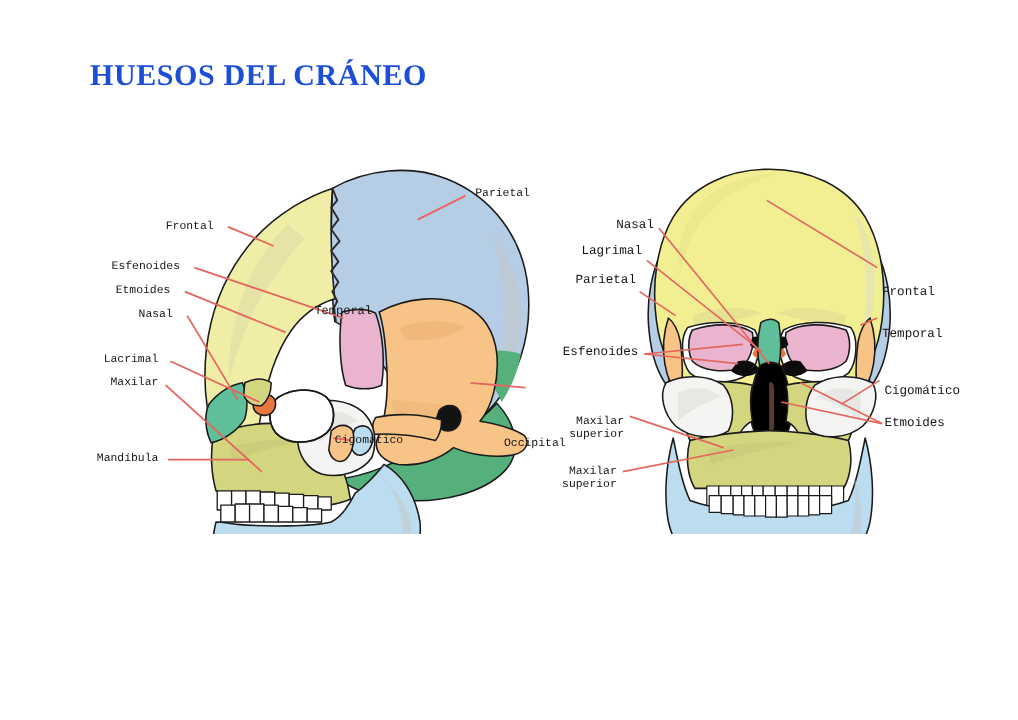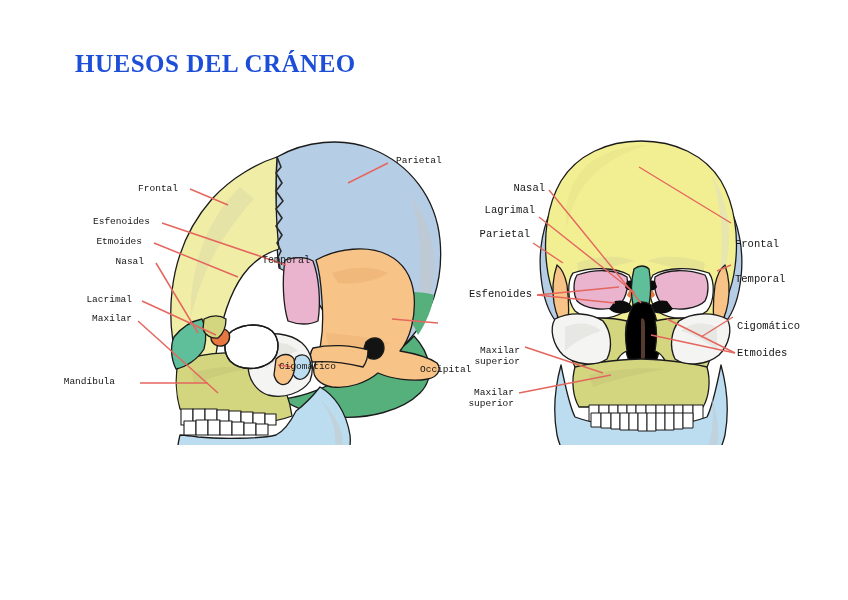--- a/index.html
+++ b/index.html
@@ -188,21 +188,21 @@
         <line x1="212" y1="262" x2="198" y2="260"></line>
       </g>
     </svg>
 
     <div class="lbl r" style="left:100px; top:78px; width:78px;">Frontal</div>
     <div class="lbl r" style="left:70px; top:111px; width:80px;">Esfenoides</div>
     <div class="lbl r" style="left:70px; top:131px; width:72px;">Etmoides</div>
     <div class="lbl r" style="left:70px; top:151px; width:74px;">Nasal</div>
     <div class="lbl r" style="left:60px; top:189px; width:72px;">Lacrimal</div>
     <div class="lbl r" style="left:60px; top:208px; width:72px;">Maxilar</div>
-    <div class="lbl r" style="left:35px; top:271px; width:80px;">Mandíbula</div>
+    <div class="lbl r" style="left:52px; top:271px; width:80px;">Mandíbula</div>
     <div class="lbl" style="left:396px; top:50px;">Parietal</div>
     <div class="lbl" style="left:420px; top:211px;margin-top:48px;">Occipital</div>
     <div class="lbl" style="left:279px; top:256px;">Cigomático</div>
     <div class="lbl onbone" style="left:262px; top:150px;">Temporal</div>
 
     <svg class="skull-svg" width="290" height="340" viewBox="0 0 290 340" style="left:515px; top:0px;">
       <defs>
         <clipPath id="clipFr">
             <rect x="0" y="0" width="290" height="340"></rect>
           </clipPath>

